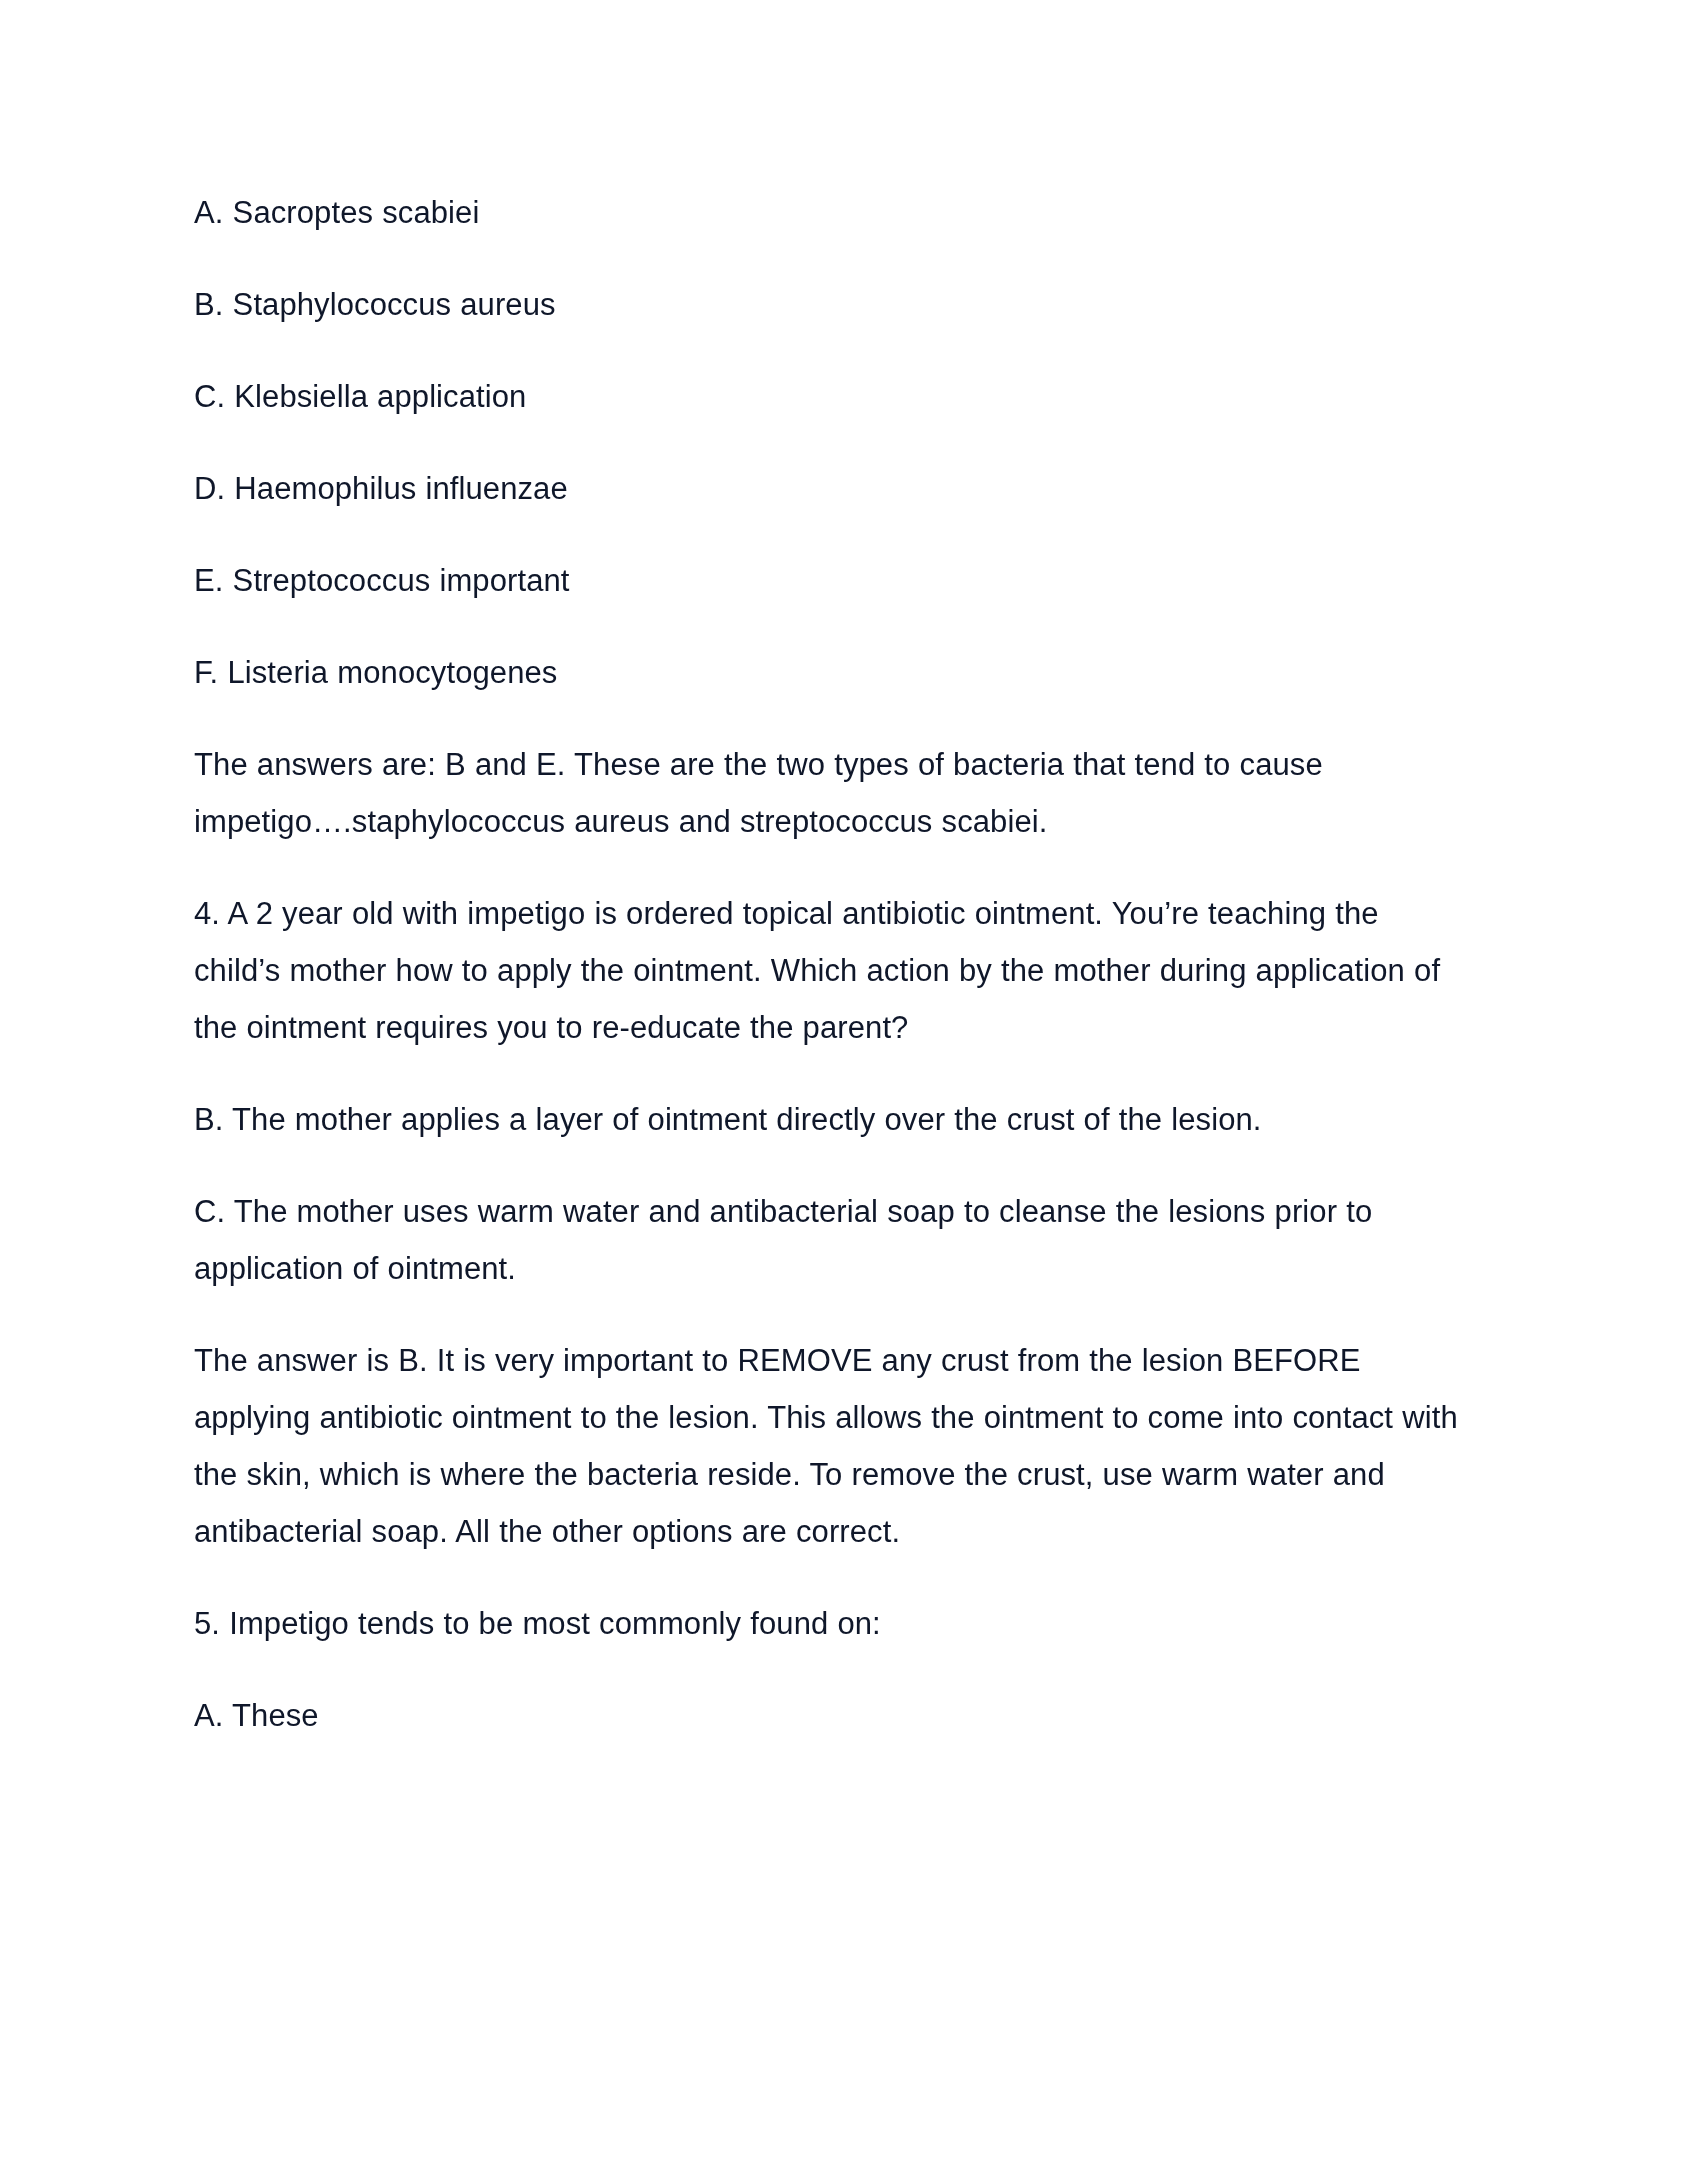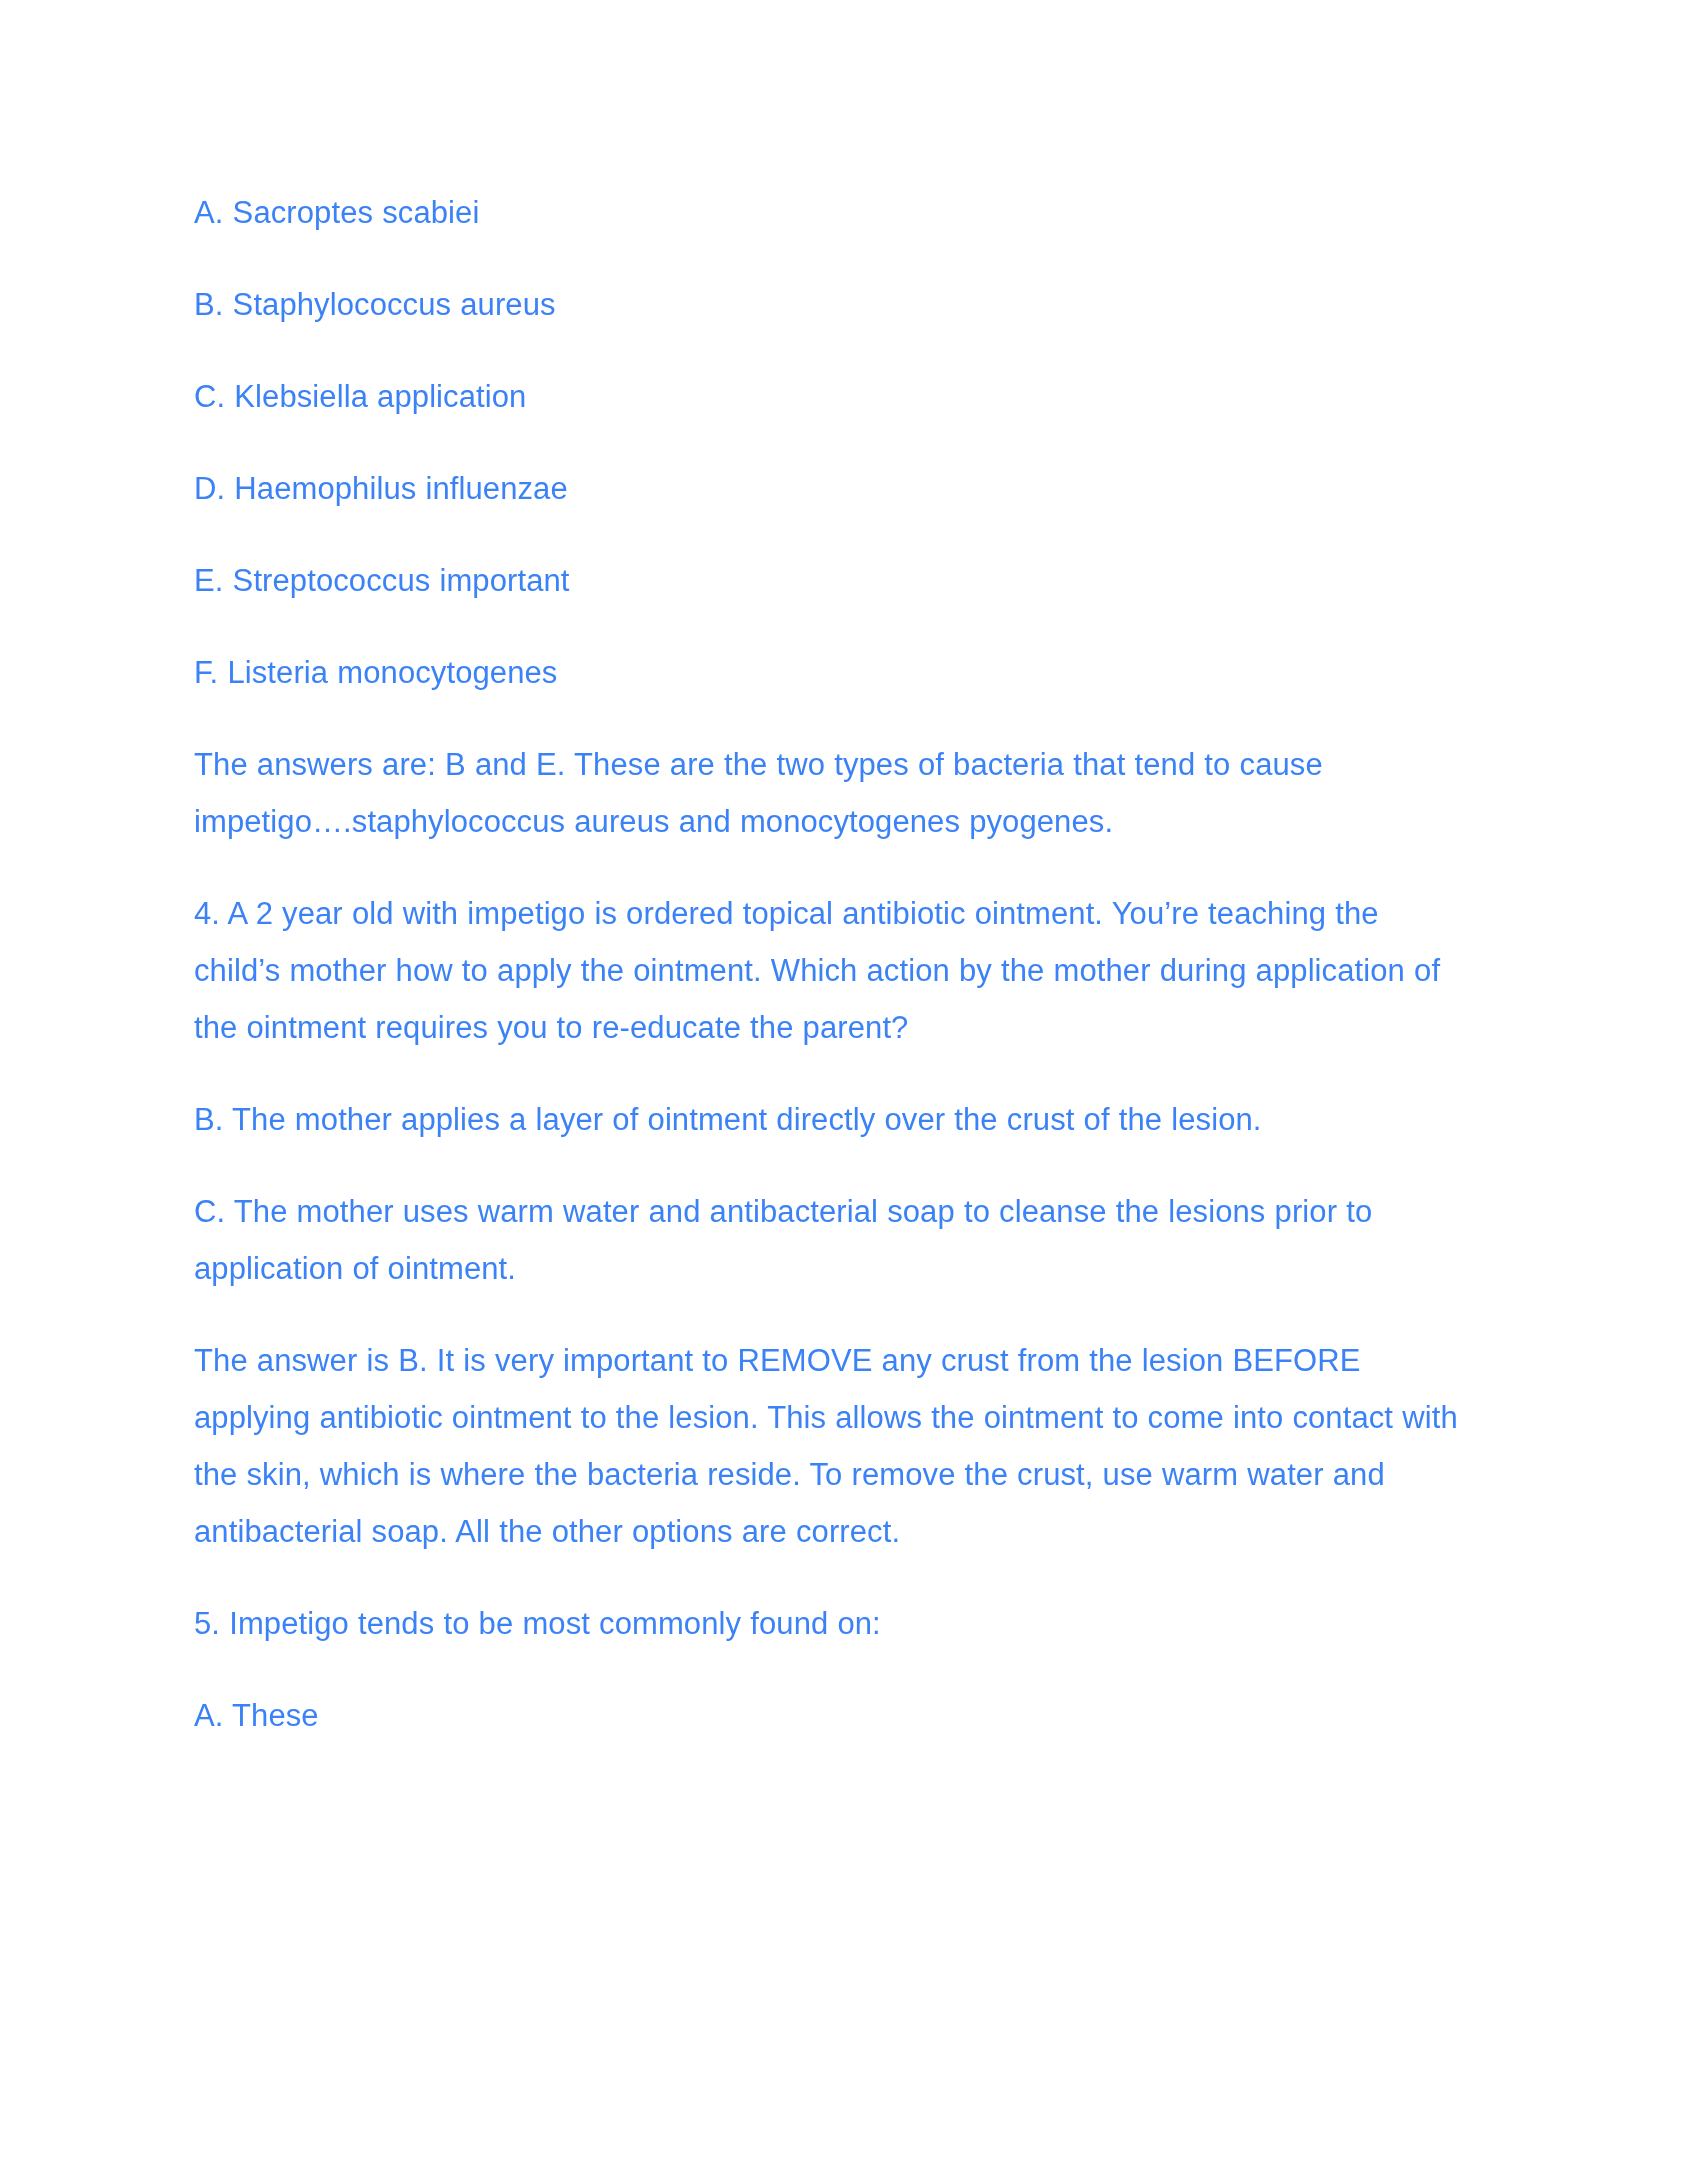--- a/index.html
+++ b/index.html
@@ -20,21 +20,21 @@
     background: #ffffff;
     box-sizing: border-box;
     padding: 184px 223px 0 194px;
   }
   .doc-body {
     width: 1266px;
   }
   .para {
     font-size: 31px;
     line-height: 57px;
-    color: #3b82f6;
+    color: #0f172a;
     margin: 0 0 35px 0;
     letter-spacing: 0.1px;
     word-spacing: 0.4px;
     text-align: left;
   }
   .para.opt {
     white-space: nowrap;
   }
 </style>
 </head>
@@ -43,21 +43,21 @@
 <div class="page">
   <div class="doc-body">
 
     <p class="para opt">A. Sacroptes scabiei</p>
     <p class="para opt">B. Staphylococcus aureus</p>
     <p class="para opt">C. Klebsiella application</p>
     <p class="para opt">D. Haemophilus influenzae</p>
     <p class="para opt">E. Streptococcus important</p>
     <p class="para opt">F. Listeria monocytogenes</p>
 
-    <p class="para">The answers are: B and E. These are the two types of bacteria that tend to cause impetigo….staphylococcus aureus and monocytogenes pyogenes.</p>
+    <p class="para">The answers are: B and E. These are the two types of bacteria that tend to cause impetigo….staphylococcus aureus and streptococcus scabiei.</p>
 
     <p class="para">4. A 2 year old with impetigo is ordered topical antibiotic ointment. You’re teaching the child’s mother how to apply the ointment. Which action by the mother during application of the ointment requires you to re-educate the parent?</p>
 
     <p class="para opt">B. The mother applies a layer of ointment directly over the crust of the lesion.</p>
     <p class="para">C. The mother uses warm water and antibacterial soap to cleanse the lesions prior to application of ointment.</p>
 
     <p class="para">The answer is B. It is very important to REMOVE any crust from the lesion BEFORE applying antibiotic ointment to the lesion. This allows the ointment to come into contact with the skin, which is where the bacteria reside. To remove the crust, use warm water and antibacterial soap. All the other options are correct.</p>
 
     <p class="para">5. Impetigo tends to be most commonly found on:</p>
 

